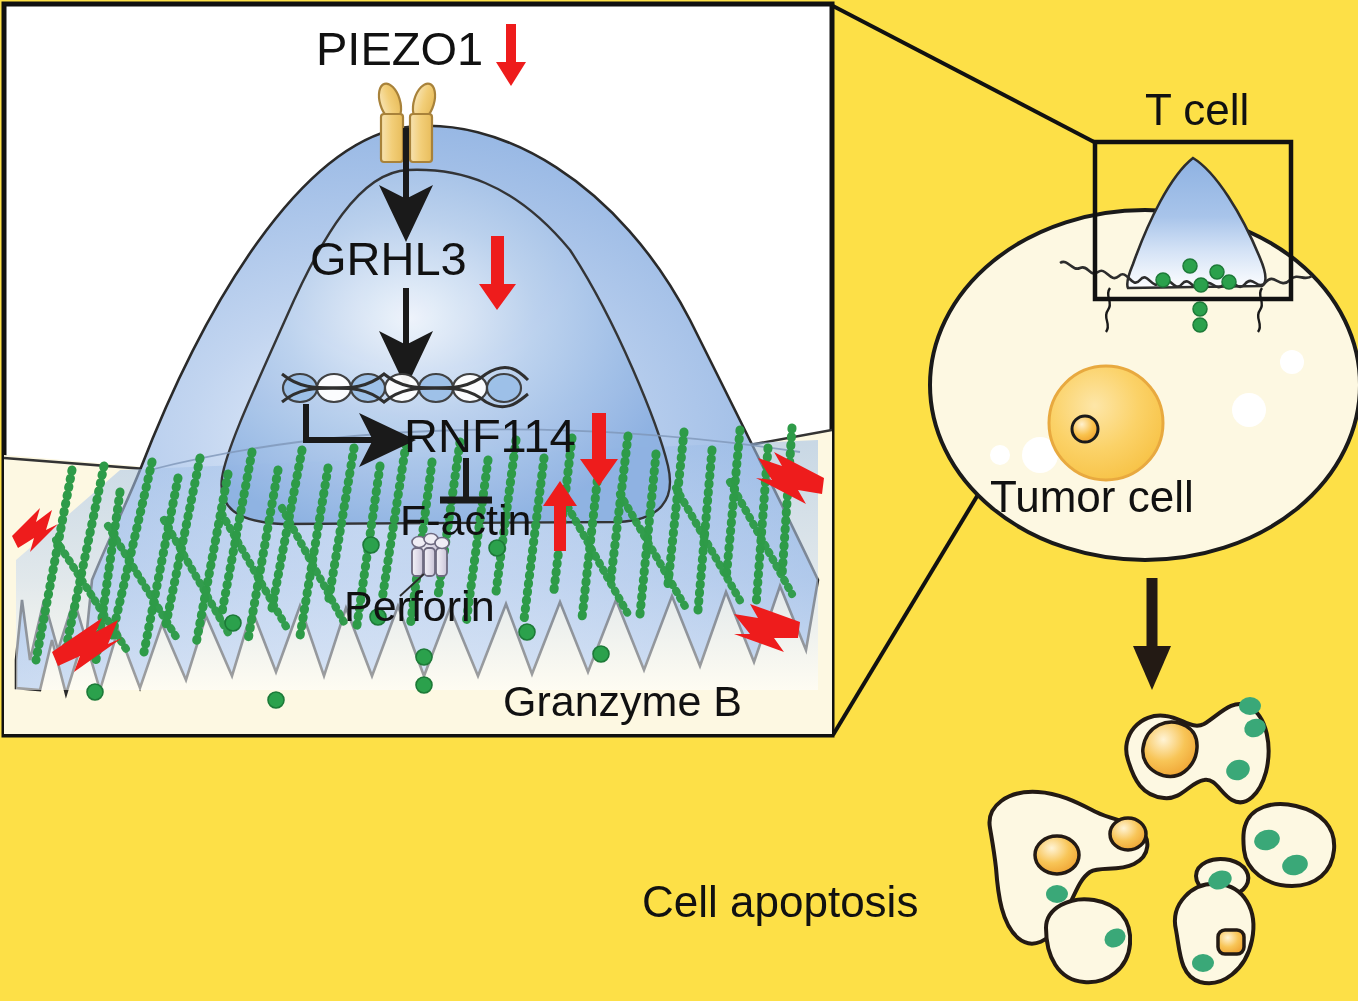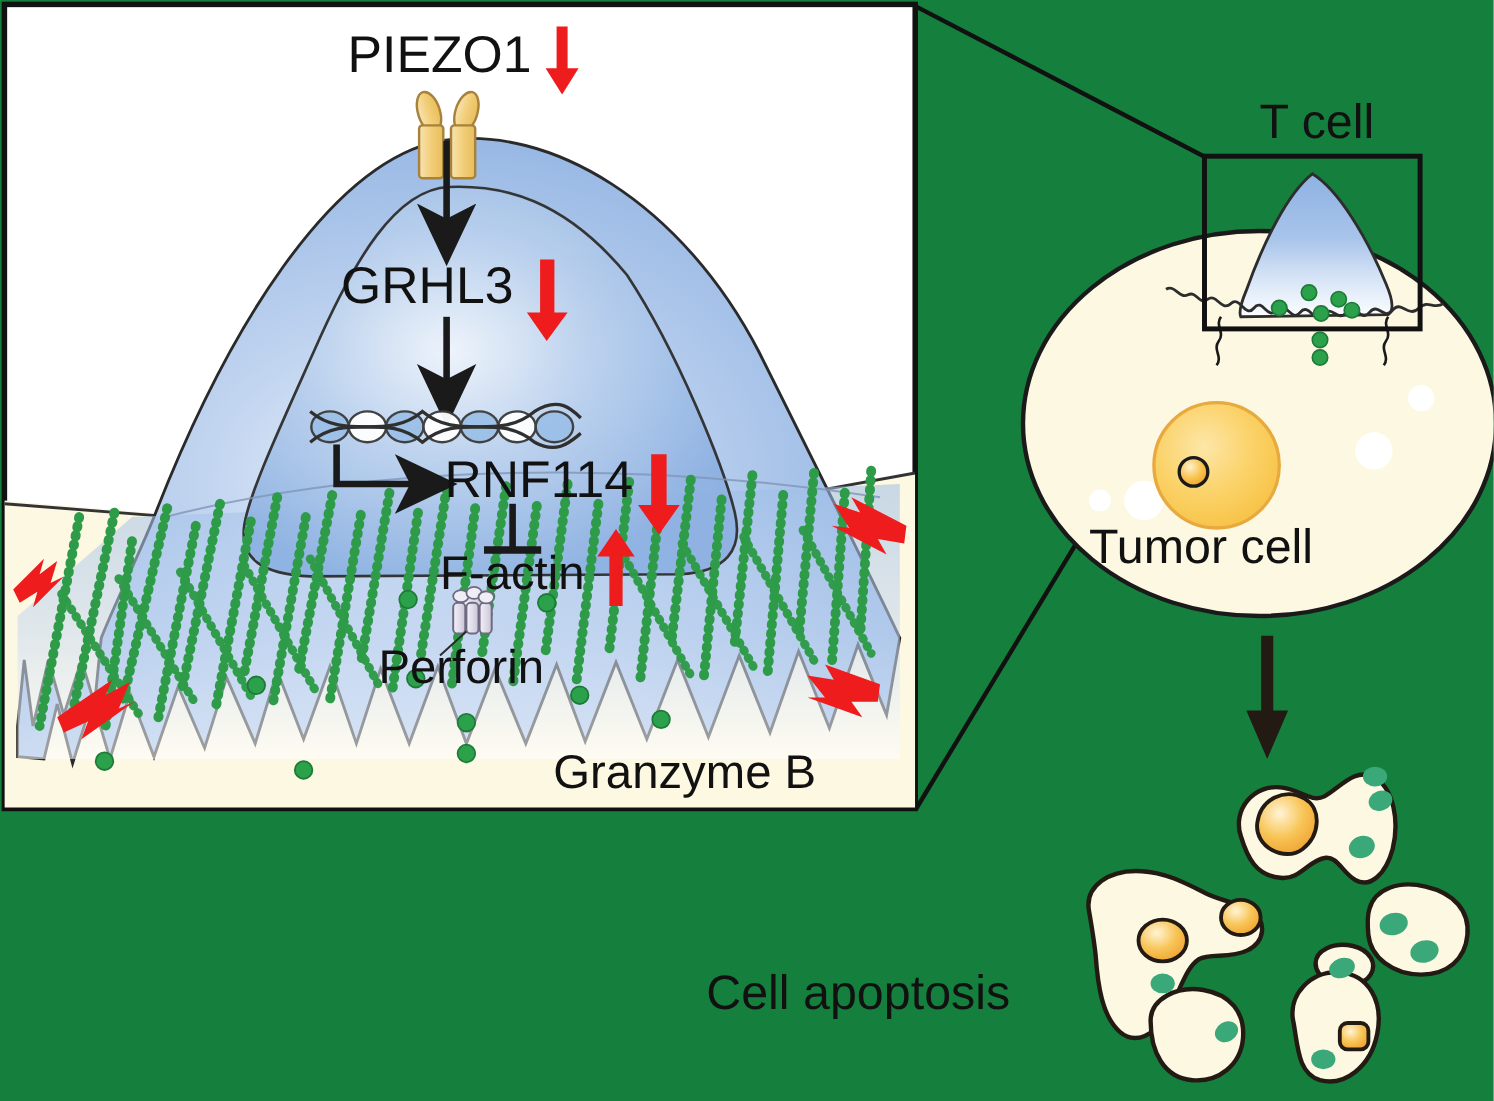--- a/index.html
+++ b/index.html
@@ -7,21 +7,21 @@
     background: #ffffff;
   }
   body {
     width: 1358px; height: 1001px;
     font-family: "Liberation Sans", sans-serif;
     overflow: hidden;
   }
   #figure-root {
     position: relative;
     width: 1358px; height: 1001px;
-    background: #15803d;
+    background: #fde047;
   }
   svg.fig { position: absolute; top: 0; left: 0; }
   .lbl {
     font-family: "Liberation Sans", sans-serif;
     fill: #111111;
   }
 </style>
 </head>
 <body>
 

